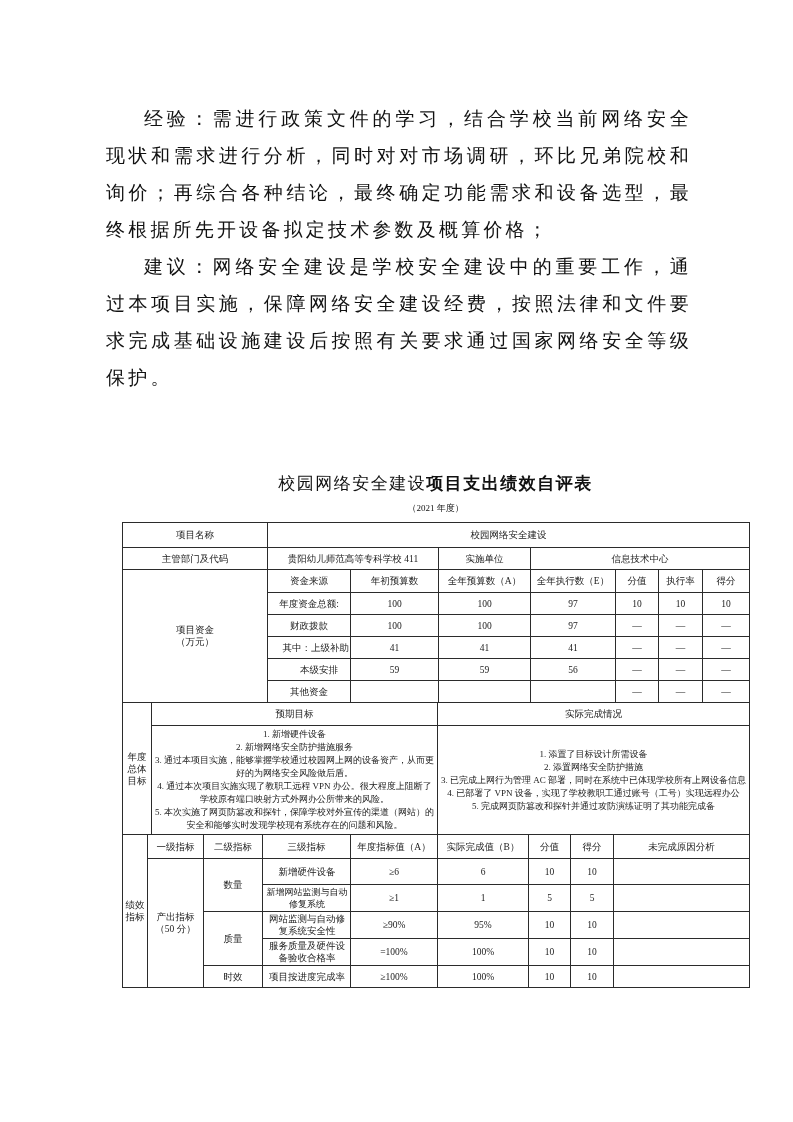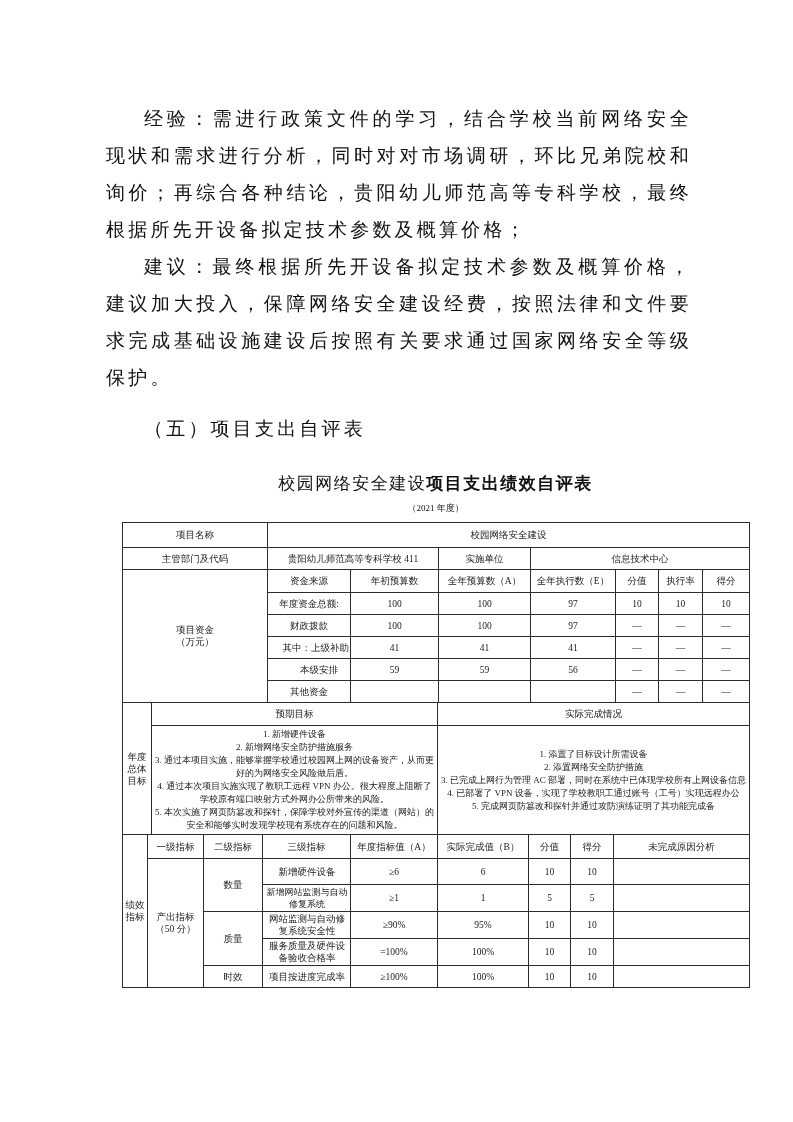--- a/index.html
+++ b/index.html
@@ -93,25 +93,24 @@
     padding: 2px 3px;
   }
   .goal-cell.centered-v { vertical-align: middle; }
 </style>
 </head>
 <body>
 
 <div class="page">
 
   <div class="doc-text">
-    <p>经验：需进行政策文件的学习，结合学校当前网络安全现状和需求进行分析，同时对对市场调研，环比兄弟院校和询价；再综合各种结论，贵阳幼儿师范高等专科学校，最终根据所先开设备拟定技术参数及概算价格；</p>
-    <p>建议：最终根据所先开设备拟定技术参数及概算价格，建议加大投入，保障网络安全建设经费，按照法律和文件要求完成基础设施建设后按照有关要求通过国家网络安全等级保护。</p>
+    <p>经验：需进行政策文件的学习，结合学校当前网络安全现状和需求进行分析，同时对对市场调研，环比兄弟院校和询价；再综合各种结论，最终确定功能需求和设备选型，最终根据所先开设备拟定技术参数及概算价格；</p>
+    <p>建议：网络安全建设是学校安全建设中的重要工作，通过本项目实施，保障网络安全建设经费，按照法律和文件要求完成基础设施建设后按照有关要求通过国家网络安全等级保护。</p>
   </div>
 
-  <div class="section-heading">（五）项目支出自评表</div>
 
   <div class="form-block">
 
     <div class="form-title">
       <span class="t-regular">校园网络安全建设</span><span class="t-bold">项目支出绩效自评表</span>
     </div>
     <div class="form-subtitle">（2021 年度）</div>
 
 
     <table class="tbl-a">

